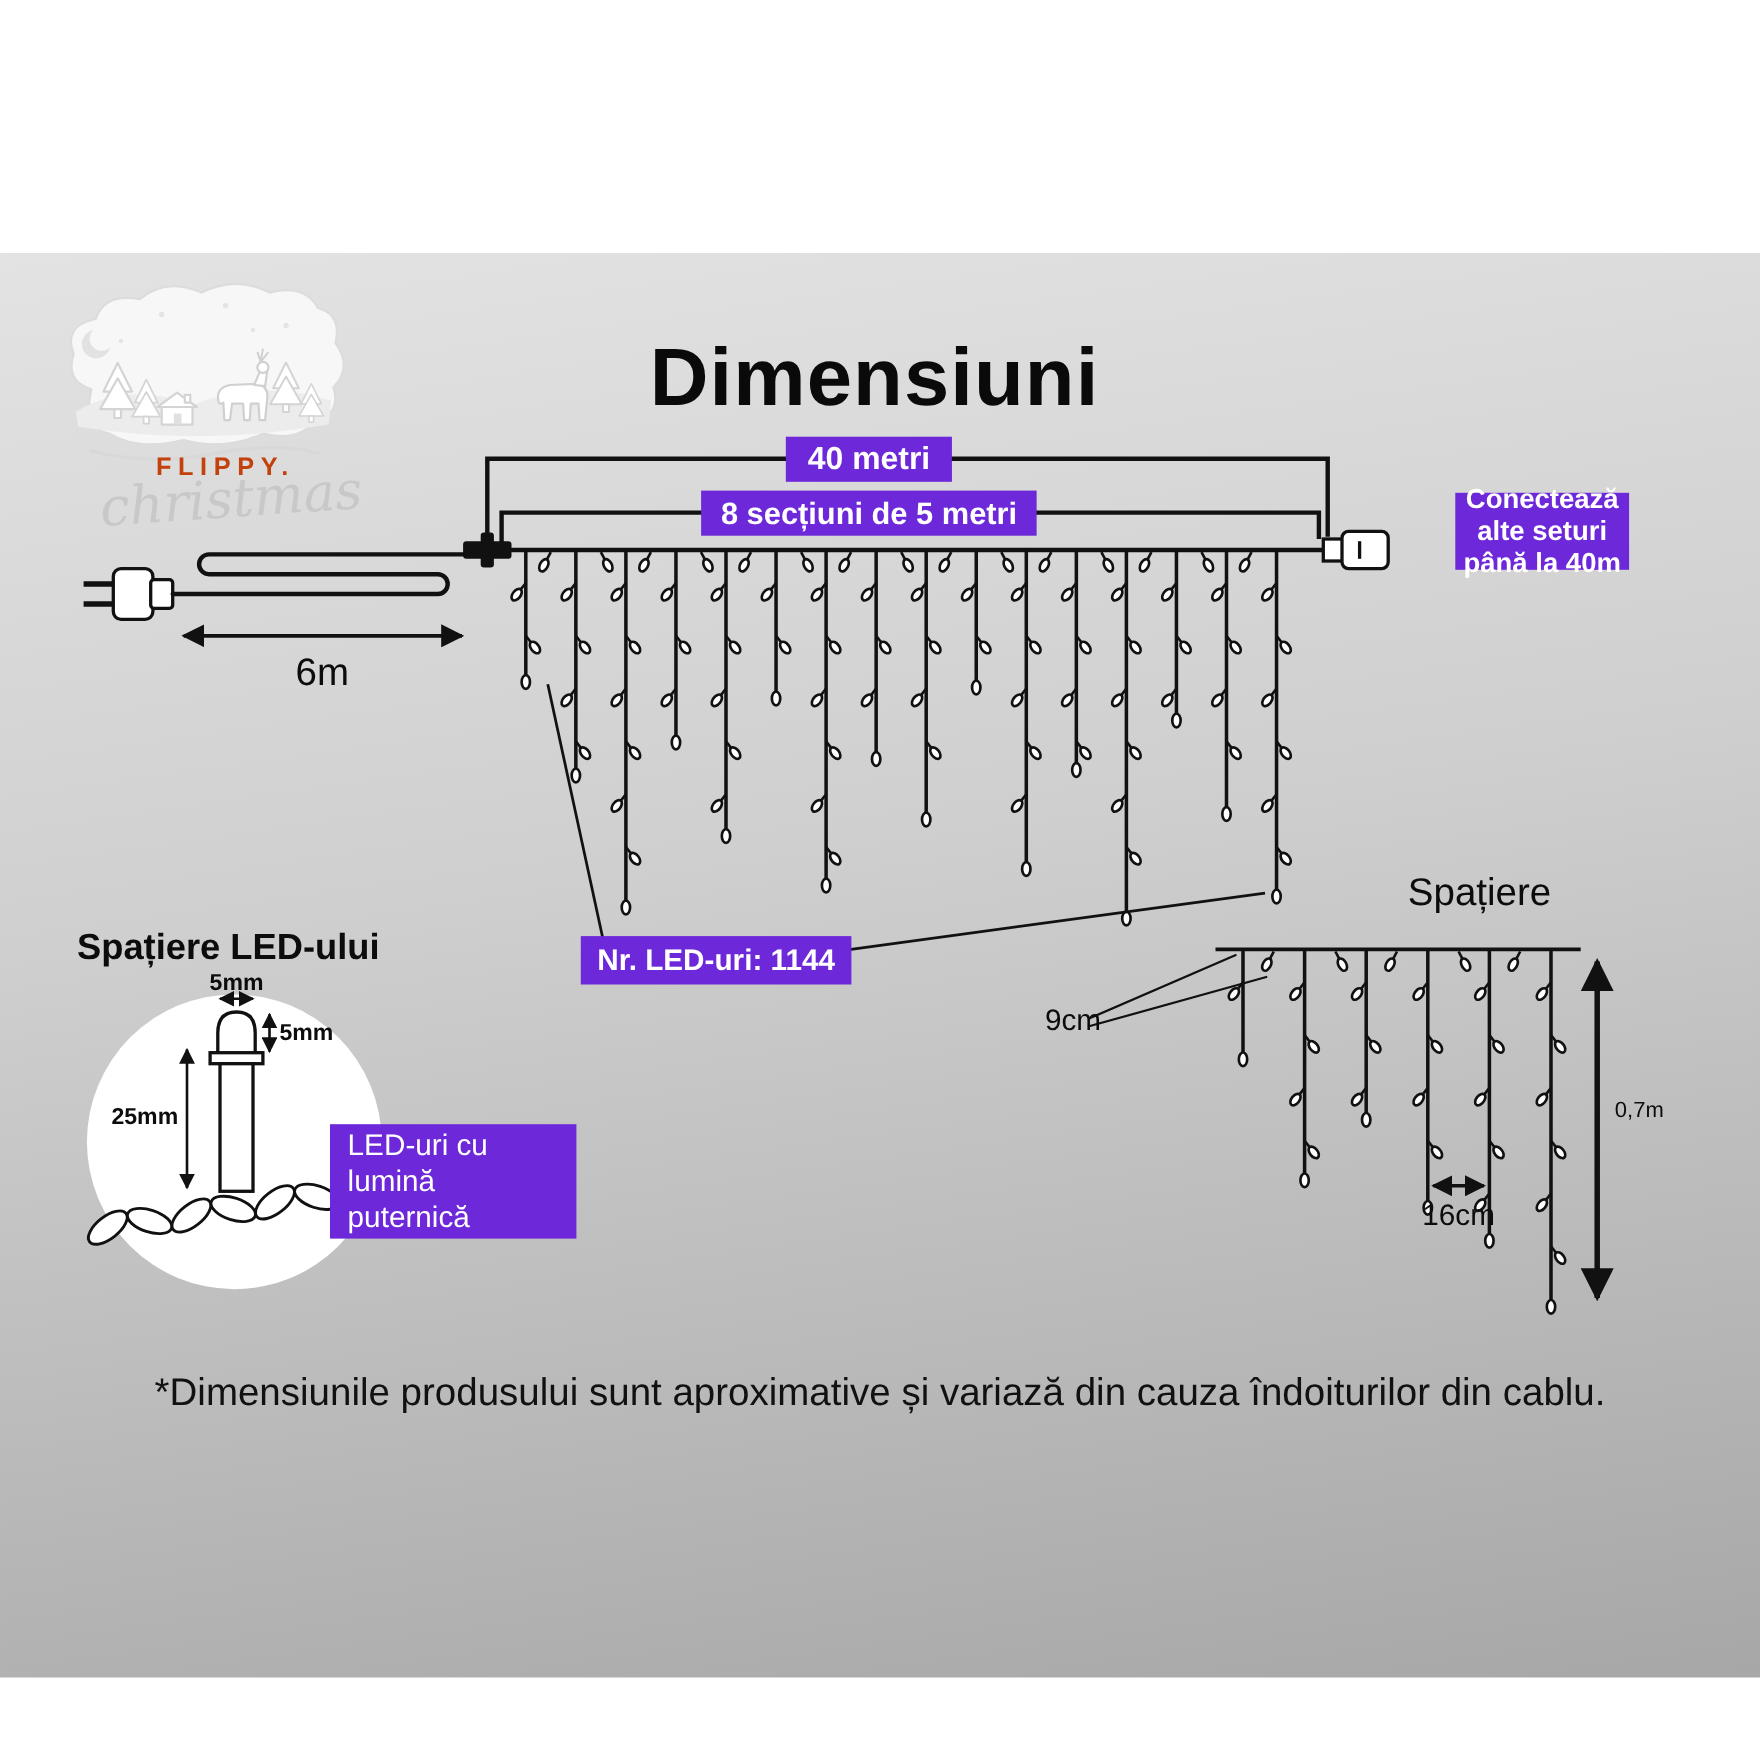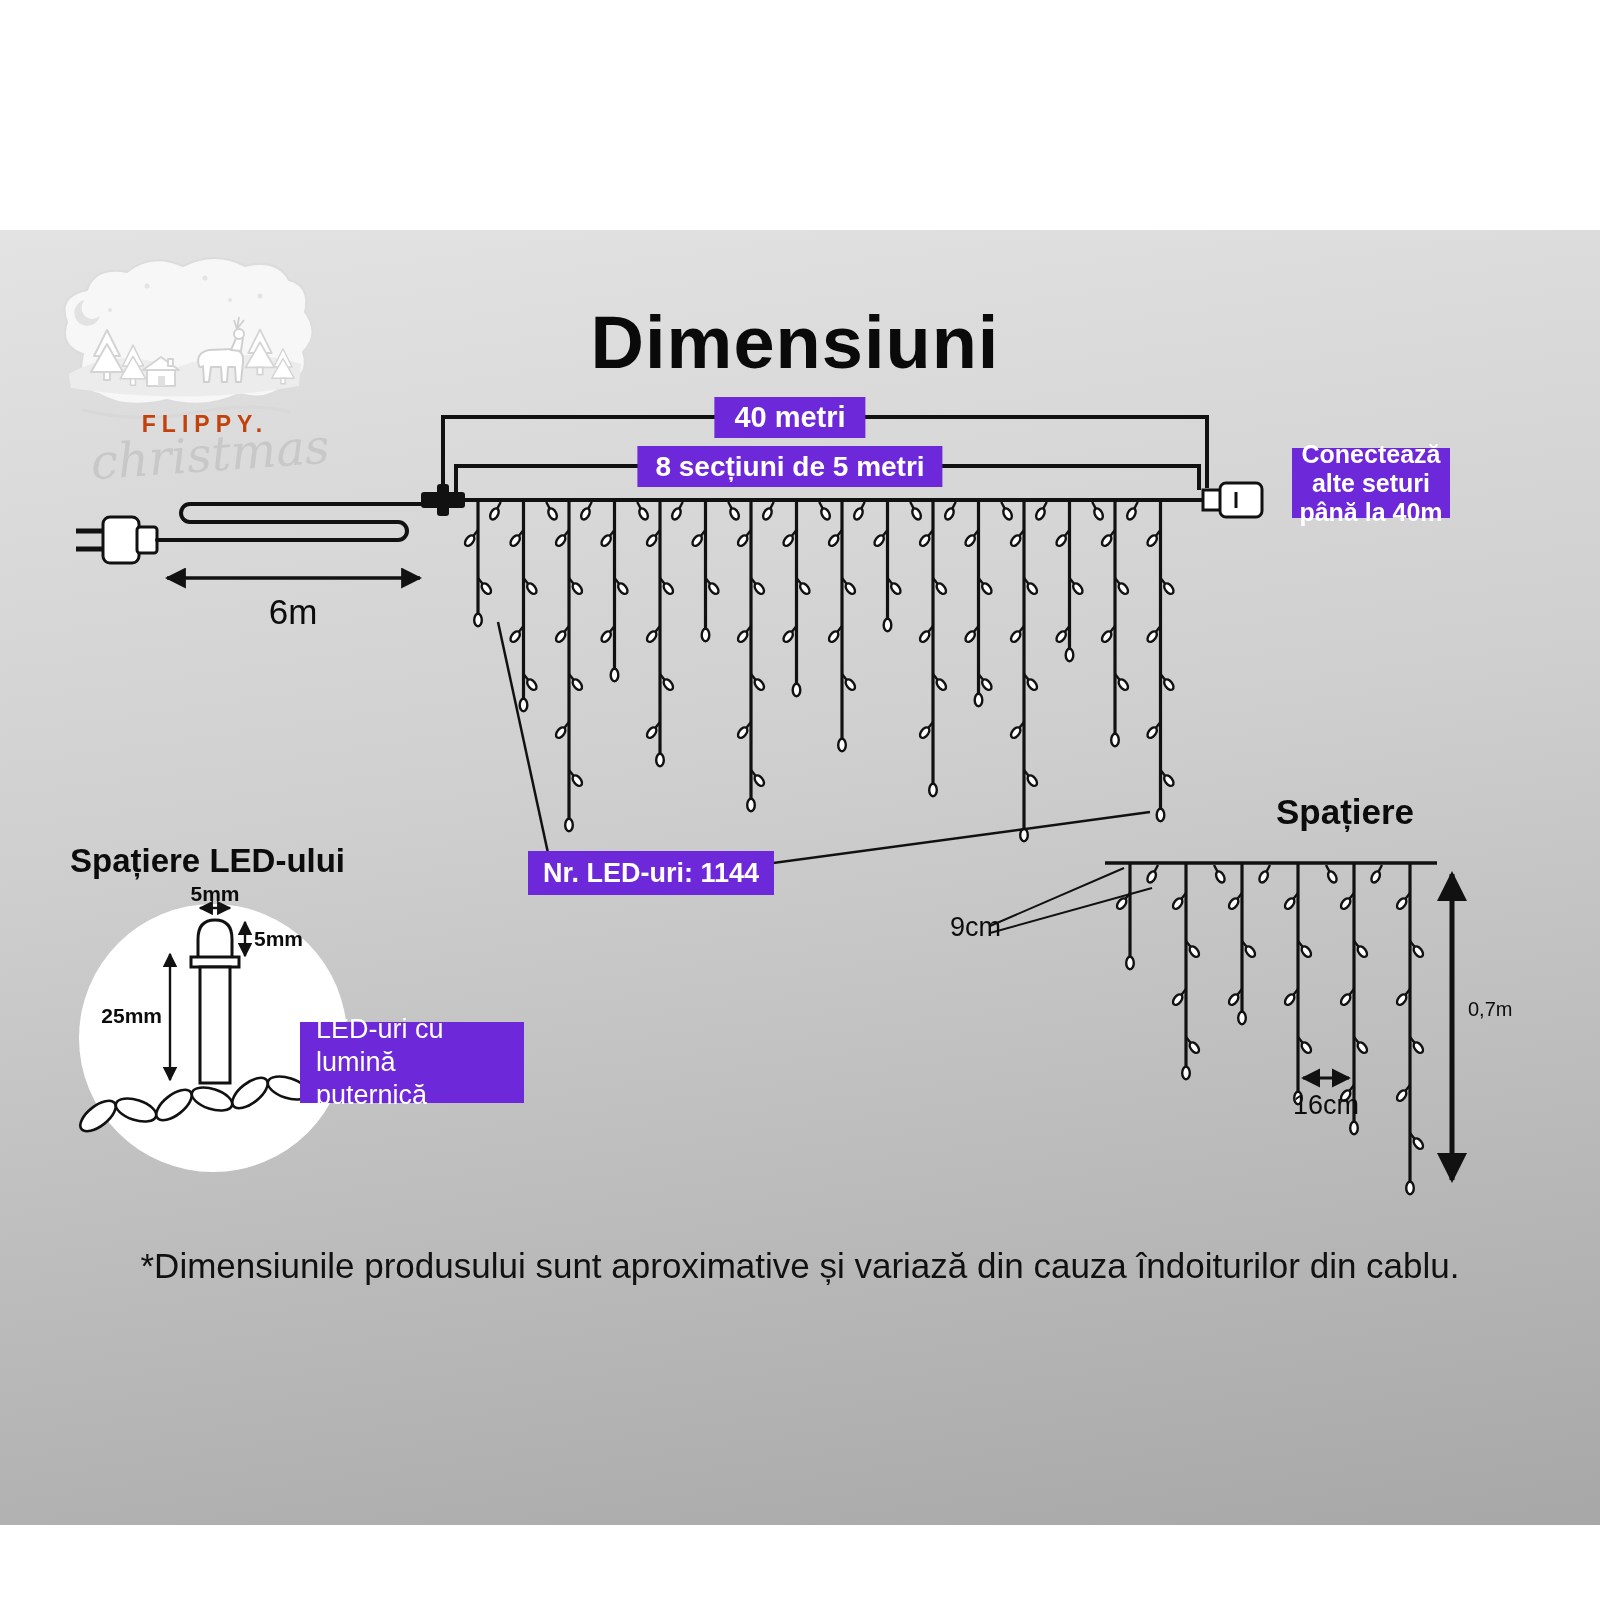--- a/index.html
+++ b/index.html
@@ -9,28 +9,28 @@
   .graybg{position:absolute;left:0;top:230px;width:1600px;height:1295px;
           background:linear-gradient(172deg,#e3e3e3 0%,#cfcfcf 42%,#a7a7a7 100%);}
   #art{position:absolute;left:0;top:0;}
   .lbl{position:absolute;color:#0c0c0c;white-space:nowrap;}
   #title{position:absolute;left:795px;top:300px;transform:translateX(-50%);
          font-size:74px;font-weight:bold;letter-spacing:1px;color:#0a0a0a;}
   .badge{position:absolute;background:#6d28d9;color:#ffffff;display:flex;
          align-items:center;justify-content:center;font-weight:bold;}
   #badge-40{left:790px;top:397px;transform:translateX(-50%);font-size:29px;padding:6px 20px;height:41px;}
   #badge-sections{left:790px;top:446px;transform:translateX(-50%);font-size:28px;padding:6px 18px;height:41px;}
-  #badge-connect{left:1292px;top:448px;width:158px;height:70px;font-size:25px;
+  #badge-connect{left:1323px;top:448px;width:158px;height:70px;font-size:25px;
                  flex-direction:column;line-height:1.16;text-align:center;}
   #badge-ledcount{left:528px;top:851px;font-size:27px;padding:7px 15px;height:44px;}
-  #badge-note{left:300px;top:1022px;width:224px;height:81px;font-size:27px;font-weight:500;
+  #badge-note{left:300px;top:1022px;width:224px;height:104px;font-size:27px;font-weight:500;
               flex-direction:column;align-items:flex-start;justify-content:center;
               padding-left:16px;line-height:1.22;}
   #lbl-5m{left:293px;top:592px;transform:translateX(-50%);font-size:35px;font-weight:500;}
-  #lbl-spatiere{left:1345px;top:792px;transform:translateX(-50%);font-size:35px;font-weight:700;}
+  #lbl-spatiere{left:1345px;top:792px;transform:translateX(-50%);font-size:35px;font-weight:400;}
   #lbl-marimea{left:70px;top:842px;font-size:33px;font-weight:600;}
   #lbl-9cm{left:985px;top:912px;transform:translateX(-100%);font-size:27px;font-weight:500;margin-left:16px;}
   #lbl-16cm{left:1326px;top:1090px;transform:translateX(-50%);font-size:27px;font-weight:500;}
   #lbl-07m{left:1468px;top:998px;font-size:20px;font-weight:500;}
   #lbl-5mm-top{left:215px;top:882px;transform:translateX(-50%);font-size:21px;font-weight:600;}
   #lbl-5mm-right{left:254px;top:927px;font-size:21px;font-weight:600;}
   #lbl-25mm{left:96px;top:1004px;width:66px;text-align:right;font-size:21px;font-weight:600;white-space:nowrap;}
   #lbl-disclaimer{left:800px;top:1246px;transform:translateX(-50%);font-size:35px;font-weight:500;color:#111;}
   #logo-brand{left:205px;top:411px;transform:translateX(-50%);font-size:23px;font-weight:bold;
               letter-spacing:6px;color:#c2410c;}

